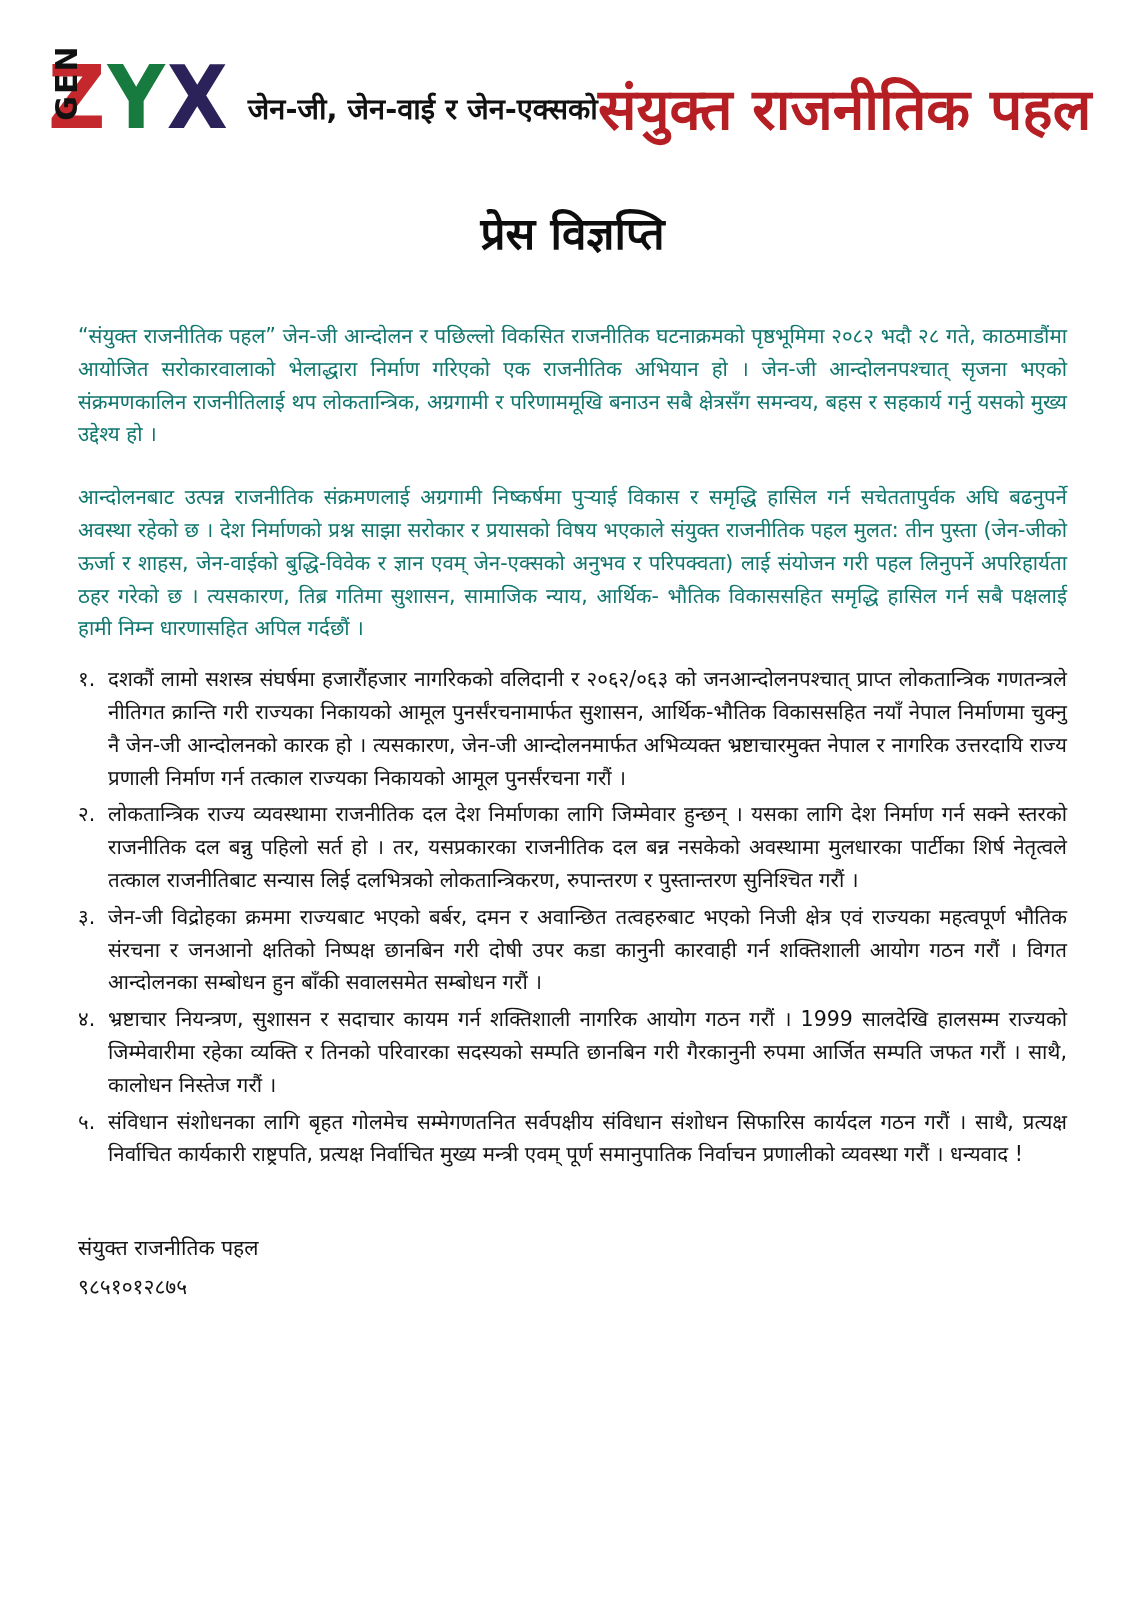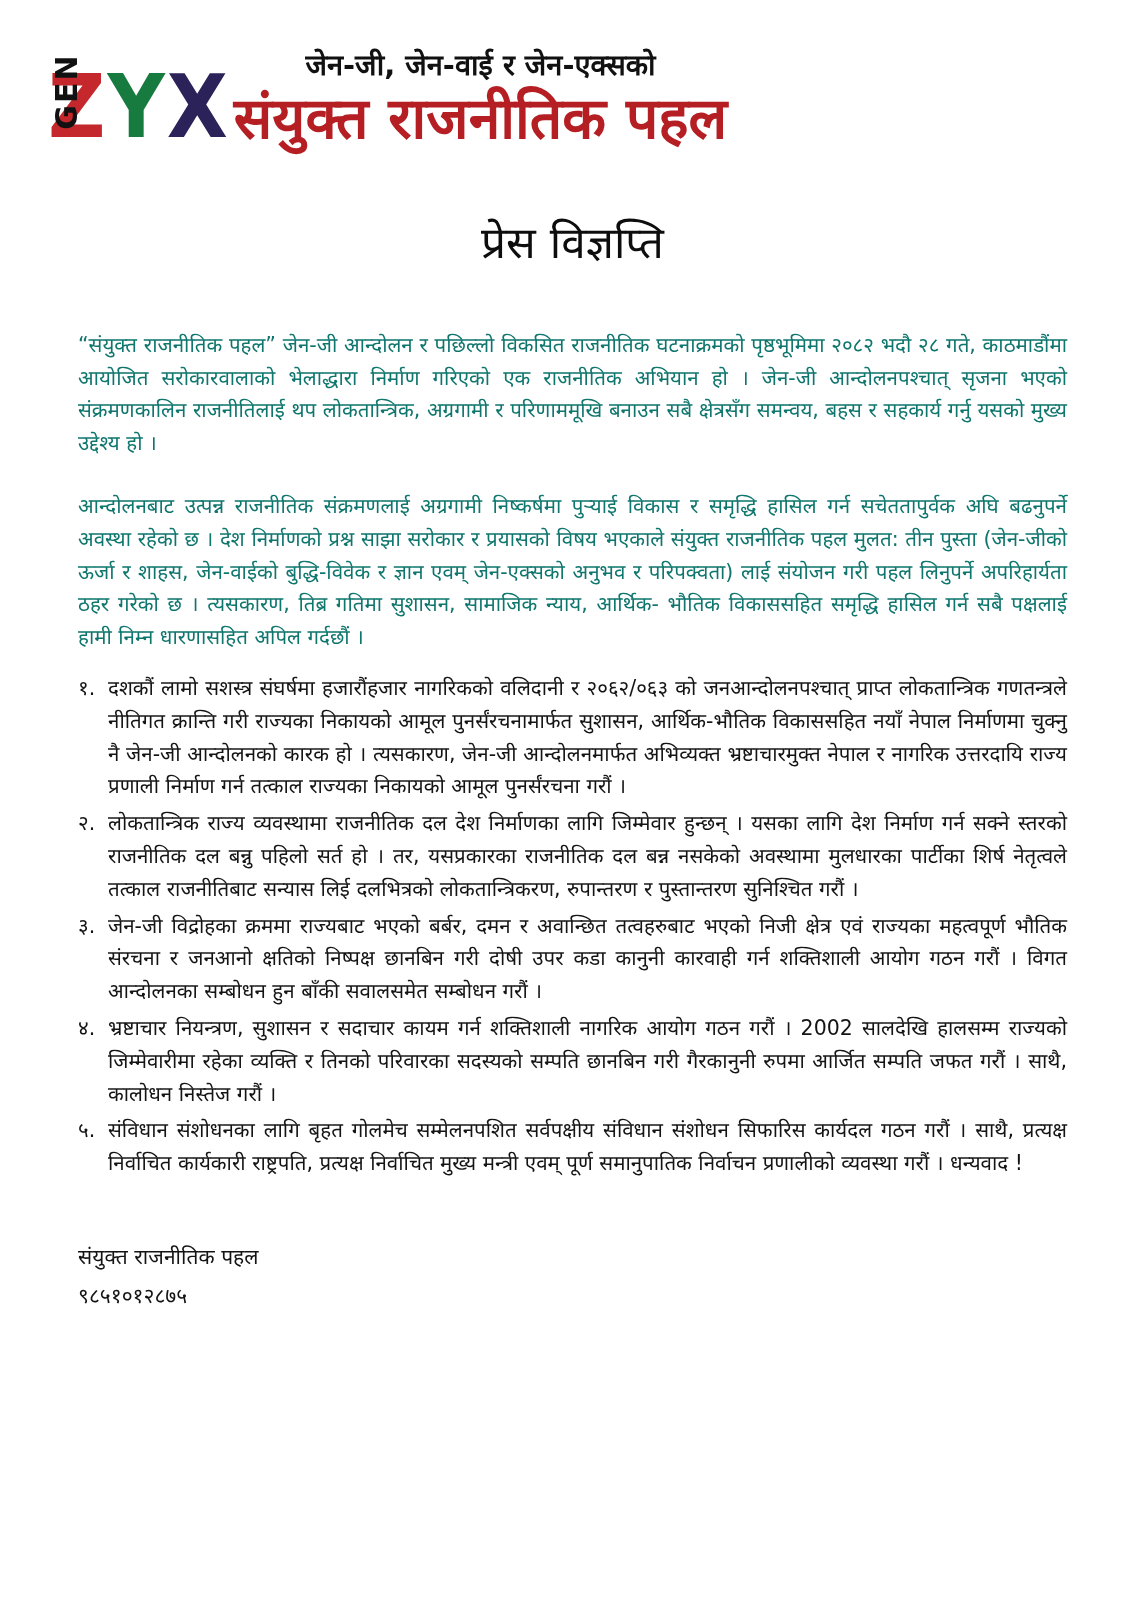--- a/index.html
+++ b/index.html
@@ -48,43 +48,43 @@
   }
   .logo-big {
     font-size: 88px;
     line-height: 0.95;
     font-weight: 800;
     font-stretch: condensed;
     letter-spacing: 2px;
   }
   .header-text {
     display: flex;
-    flex-direction: column;
+    flex-direction: row;
     align-items: center;
-    margin-left: 4px;
+    margin-left: 18px;
   }
   .masthead-subtitle {
     font-size: 29px;
     font-weight: bold;
     color: #111111;
     margin-bottom: 6px;
     white-space: nowrap;
   }
   .masthead-title {
     font-size: 57px;
     line-height: 1.05;
     font-weight: bold;
     white-space: nowrap;
   }
 
   
   .doc-title {
     text-align: center;
     font-size: 44px;
-    font-weight: normal;
+    font-weight: bold;
     color: #0d0d0d;
     margin-top: 62px;
   }
 
   
   .body-text {
     margin-top: 58px;
     font-size: 20.5px;
     line-height: 1.6;
     color: #0f766e;
@@ -156,25 +156,25 @@
     <li class="demand-item">
       <span class="demand-marker">२.</span>
       <span class="demand-text">लोकतान्त्रिक राज्य व्यवस्थामा राजनीतिक दल देश निर्माणका लागि जिम्मेवार हुन्छन् । यसका लागि देश निर्माण गर्न सक्ने स्तरको राजनीतिक दल बन्नु पहिलो सर्त हो । तर, यसप्रकारका राजनीतिक दल बन्न नसकेको अवस्थामा मुलधारका पार्टीका शिर्ष नेतृत्वले तत्काल राजनीतिबाट सन्यास लिई दलभित्रको लोकतान्त्रिकरण, रुपान्तरण र पुस्तान्तरण सुनिश्चित गरौं ।</span>
     </li>
     <li class="demand-item">
       <span class="demand-marker">३.</span>
       <span class="demand-text">जेन-जी विद्रोहका क्रममा राज्यबाट भएको बर्बर, दमन र अवान्छित तत्वहरुबाट भएको निजी क्षेत्र एवं राज्यका महत्वपूर्ण भौतिक संरचना र जनआनो क्षतिको निष्पक्ष छानबिन गरी दोषी उपर कडा कानुनी कारवाही गर्न शक्तिशाली आयोग गठन गरौं । विगत आन्दोलनका सम्बोधन हुन बाँकी सवालसमेत सम्बोधन गरौं ।</span>
     </li>
     <li class="demand-item">
       <span class="demand-marker">४.</span>
-      <span class="demand-text">भ्रष्टाचार नियन्त्रण, सुशासन र सदाचार कायम गर्न शक्तिशाली नागरिक आयोग गठन गरौं । 2002 सालदेखि हालसम्म राज्यको जिम्मेवारीमा रहेका व्यक्ति र तिनको परिवारका सदस्यको सम्पति छानबिन गरी गैरकानुनी रुपमा आर्जित सम्पति जफत गरौं । साथै, कालोधन निस्तेज गरौं ।</span>
+      <span class="demand-text">भ्रष्टाचार नियन्त्रण, सुशासन र सदाचार कायम गर्न शक्तिशाली नागरिक आयोग गठन गरौं । 1999 सालदेखि हालसम्म राज्यको जिम्मेवारीमा रहेका व्यक्ति र तिनको परिवारका सदस्यको सम्पति छानबिन गरी गैरकानुनी रुपमा आर्जित सम्पति जफत गरौं । साथै, कालोधन निस्तेज गरौं ।</span>
     </li>
     <li class="demand-item">
       <span class="demand-marker">५.</span>
-      <span class="demand-text">संविधान संशोधनका लागि बृहत गोलमेच सम्मेलनपशित सर्वपक्षीय संविधान संशोधन सिफारिस कार्यदल गठन गरौं । साथै, प्रत्यक्ष निर्वाचित कार्यकारी राष्ट्रपति, प्रत्यक्ष निर्वाचित मुख्य मन्त्री एवम् पूर्ण समानुपातिक निर्वाचन प्रणालीको व्यवस्था गरौं ।  धन्यवाद !</span>
+      <span class="demand-text">संविधान संशोधनका लागि बृहत गोलमेच सम्मेगणतनित सर्वपक्षीय संविधान संशोधन सिफारिस कार्यदल गठन गरौं । साथै, प्रत्यक्ष निर्वाचित कार्यकारी राष्ट्रपति, प्रत्यक्ष निर्वाचित मुख्य मन्त्री एवम् पूर्ण समानुपातिक निर्वाचन प्रणालीको व्यवस्था गरौं ।  धन्यवाद !</span>
     </li>
   </ul>
 
   <div class="signature">
     <div>संयुक्त राजनीतिक पहल</div>
     <div>९८५१०१२८७५</div>
   </div>
 
 </div>
 

